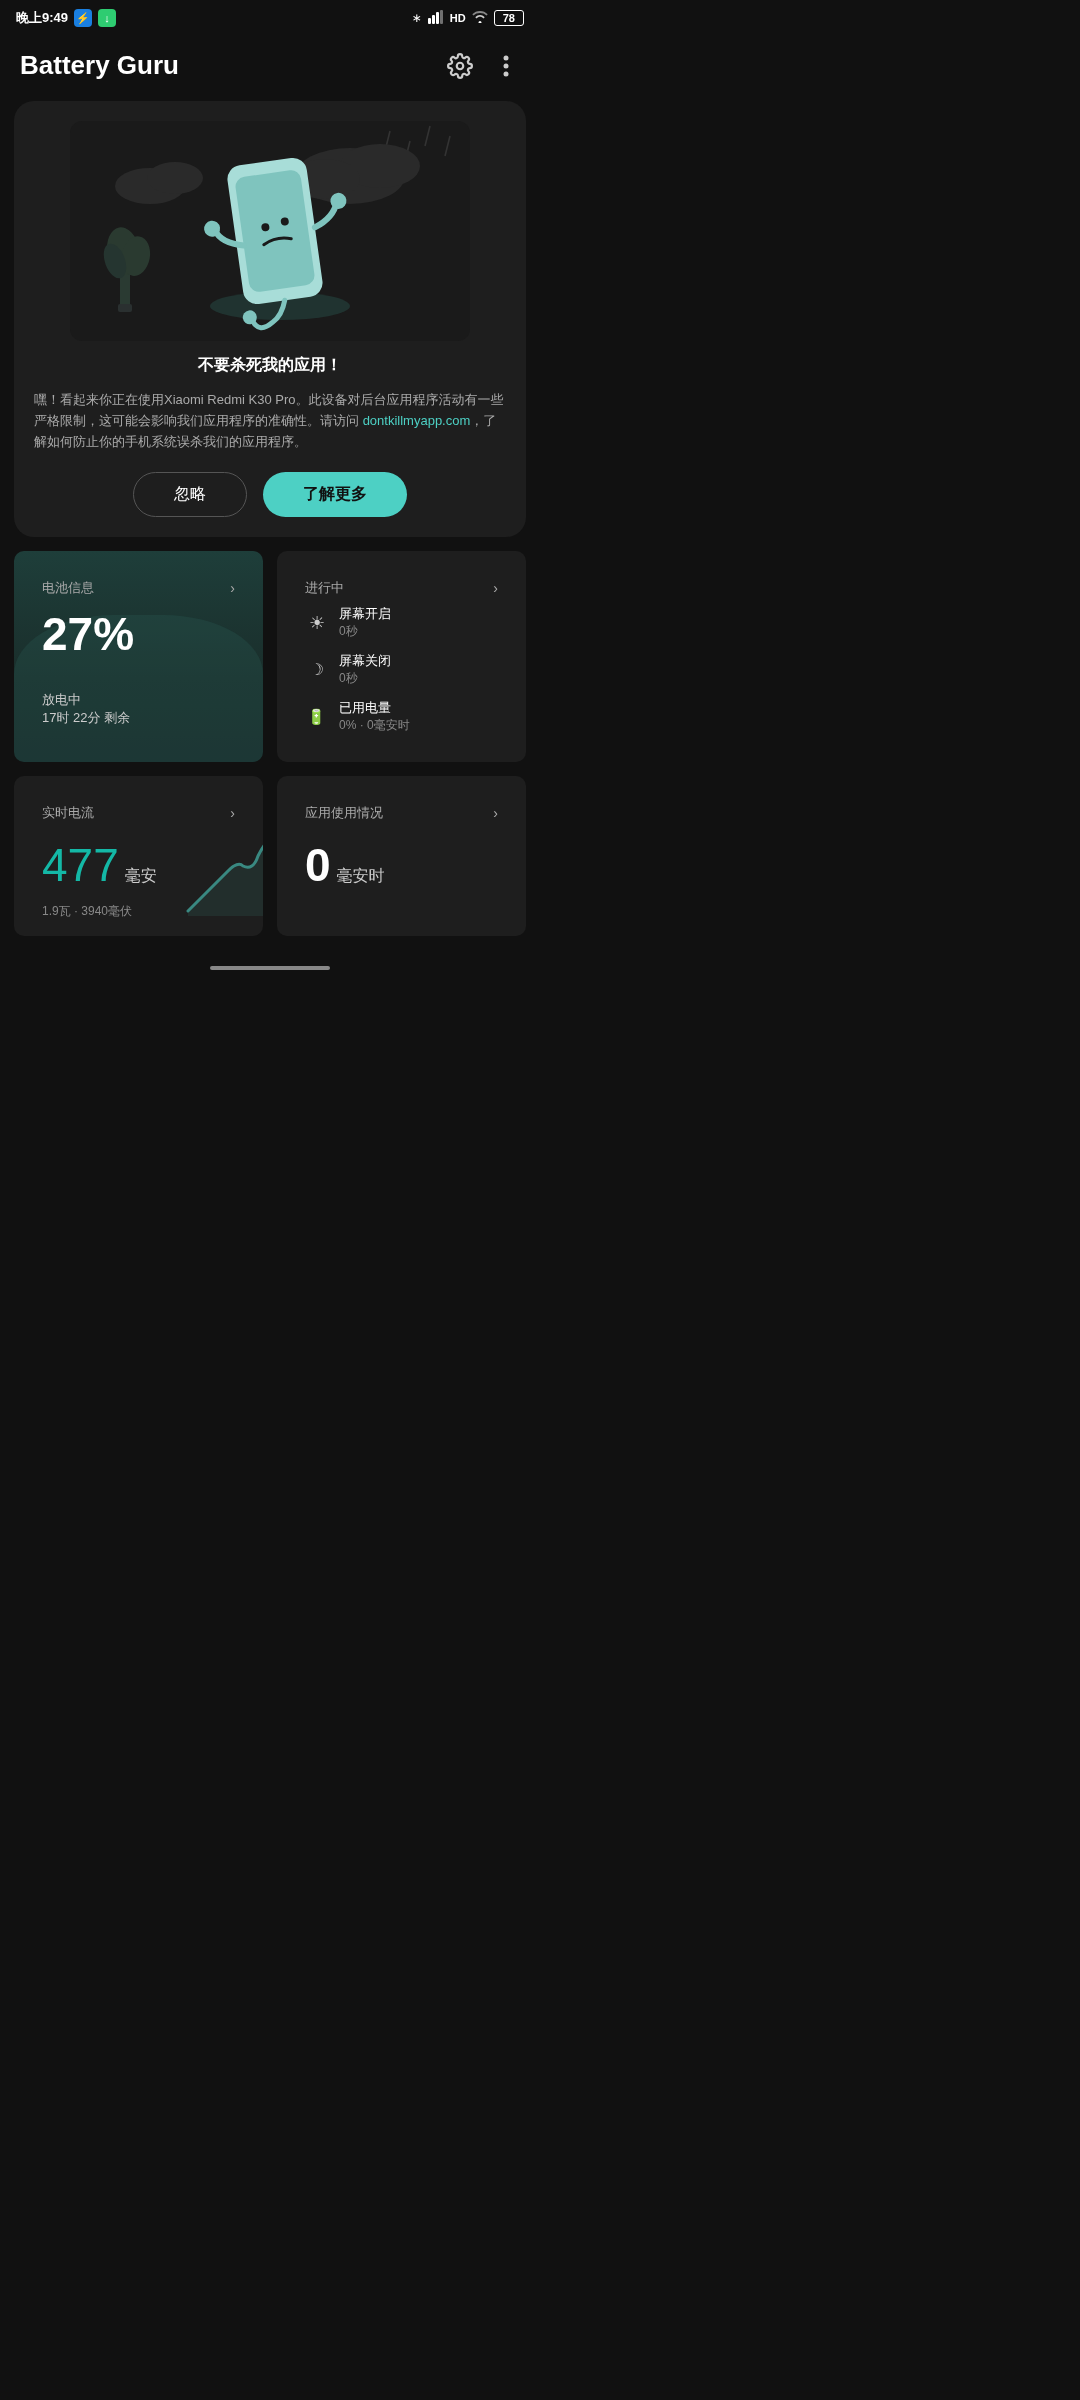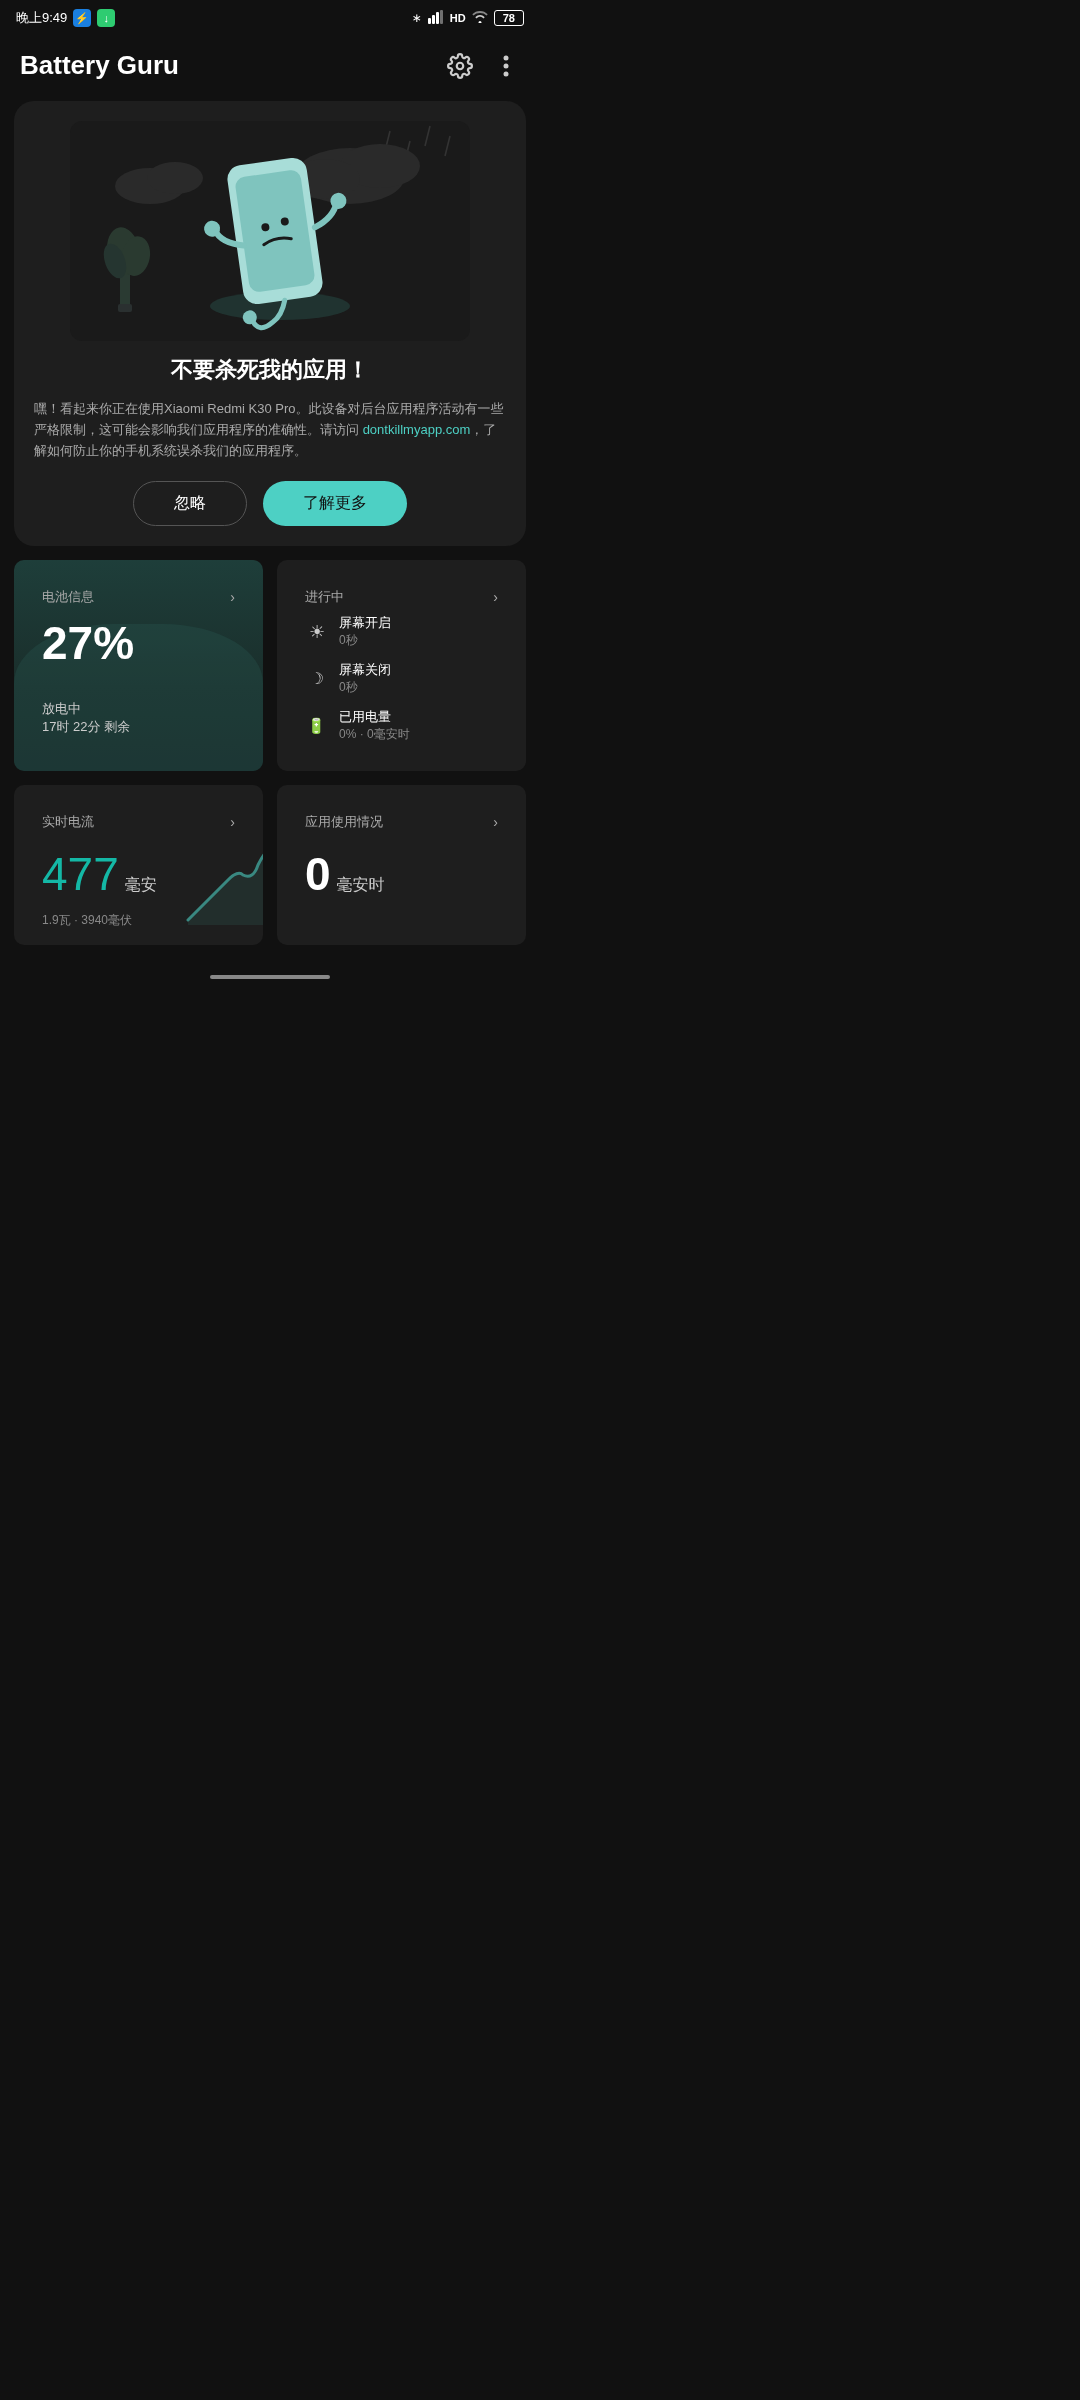--- a/index.html
+++ b/index.html
@@ -21,21 +21,21 @@
       align-items: center;
       padding: 8px 16px;
       height: 36px;
       background: #111111;
     }
     .status-left {
       display: flex;
       align-items: center;
       gap: 6px;
       font-size: 13px;
-      font-weight: 400;
+      font-weight: 700;
       color: #ffffff;
     }
     .status-icon {
       width: 18px;
       height: 18px;
       border-radius: 4px;
       display: inline-flex;
       align-items: center;
       justify-content: center;
       font-size: 11px;
@@ -113,21 +113,21 @@
       margin-bottom: 14px;
     }
 
     
     .illus-svg {
       width: 100%;
       height: 220px;
     }
 
     .warning-title {
-      font-size: 22px;
+      font-size: 16px;
       font-weight: 700;
       color: #ffffff;
       text-align: center;
       margin-bottom: 14px;
     }
     .warning-body {
       font-size: 13px;
       color: #aaaaaa;
       line-height: 1.6;
       text-align: left;
@@ -152,21 +152,21 @@
       font-size: 16px;
       cursor: pointer;
     }
     .btn-learn {
       background: #4dd0c4;
       color: #111111;
       border: none;
       border-radius: 50px;
       padding: 12px 40px;
       font-size: 16px;
-      font-weight: 400;
+      font-weight: 700;
       cursor: pointer;
     }
 
     
     .dashboard-grid {
       display: grid;
       grid-template-columns: 1fr 1fr;
       gap: 14px;
     }
 

